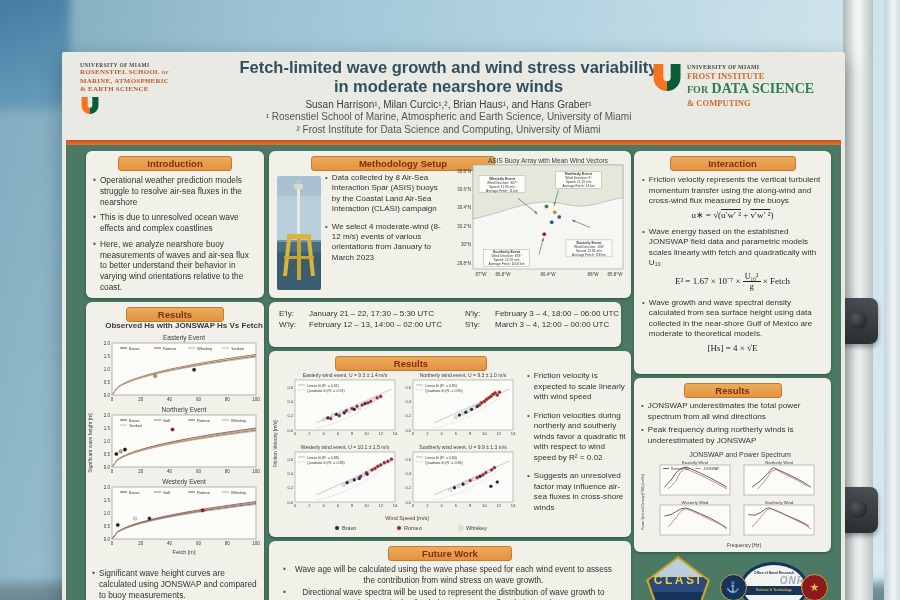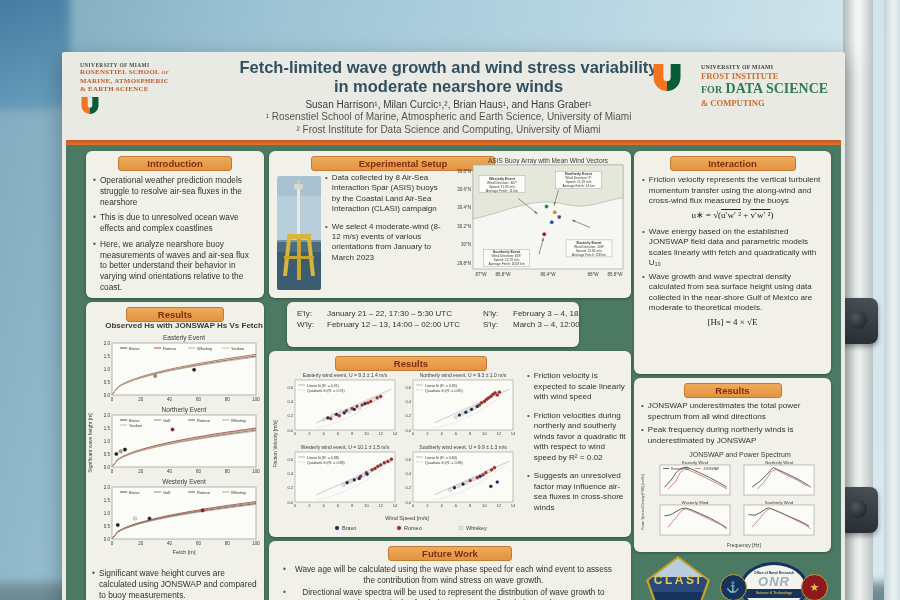--- a/index.html
+++ b/index.html
@@ -30,32 +30,32 @@
 
   
   #logo-left{position:absolute;left:18px;top:10px;width:150px;font-family:"Liberation Serif",serif;}
   .ll-top{font-size:5.4px;font-weight:bold;letter-spacing:.4px;color:#4a4a44;font-variant:small-caps;}
   .ll-line{font-size:6.9px;font-weight:bold;letter-spacing:.3px;color:#c15a2a;font-variant:small-caps;line-height:1.25;}
   #logo-left .u-wrap{margin-top:3px;}
   #title-block{position:absolute;left:175px;right:185px;top:6px;text-align:center;}
   .ptitle{font-size:16.5px;font-weight:bold;color:#31505f;line-height:1.16;}
   #authors{font-size:10px;color:#3c3c3c;margin-top:3px;}
   .affil{font-size:10px;color:#55554f;line-height:1.3;}
-  #logo-right{position:absolute;right:16px;top:12px;width:178px;display:flex;gap:18px;align-items:flex-start;
+  #logo-right{position:absolute;right:16px;top:12px;width:178px;display:flex;gap:4px;align-items:flex-start;
     font-family:"Liberation Serif",serif;}
   .lr-top{font-size:5.8px;font-weight:bold;color:#44443e;font-variant:small-caps;letter-spacing:.3px;margin-bottom:1px;}
   .lr-l1,.lr-l3{font-size:8.6px;font-weight:bold;color:#d06a2c;line-height:1.2;font-variant:small-caps;}
   .lr-l2{font-size:14px;font-weight:bold;color:#2e7d4f;line-height:1.2;font-variant:small-caps;}
 
   
   .card{position:absolute;background:#f1f1ea;border-radius:6px;box-shadow:0 1px 3px rgba(0,0,0,.35);overflow:hidden;}
   #card-intro{left:20px;top:6px;width:178px;height:147px;}
   #card-results-left{left:20px;top:157px;width:178px;height:310px;}
   #card-setup{left:203px;top:6px;width:362px;height:147px;}
-  #card-events{left:221px;top:157px;width:292px;height:45px;}
+  #card-events{left:203px;top:157px;width:352px;height:45px;}
   #card-results-mid{left:203px;top:206px;width:362px;height:186px;}
   #card-future{left:203px;top:396px;width:362px;height:69px;}
   #card-method{left:568px;top:6px;width:197px;height:223px;}
   #card-results-right{left:568px;top:233px;width:197px;height:174px;}
   #logos-row{position:absolute;left:568px;top:411px;width:197px;height:58px;}
   #page-num{position:absolute;right:8px;bottom:9px;font-size:6.5px;color:#b9c1b2;}
 
   .pill{margin:5px auto 2px;background:linear-gradient(#eeab5c,#e29340);border:1px solid #c37b33;border-radius:3px;
     text-align:center;font-weight:bold;color:#822c10;font-size:9.5px;padding:1px 0;}
   #card-intro .pill{width:112px;} #card-method .pill{width:124px;}
@@ -108,21 +108,21 @@
     font-weight:bold;font-size:12px;letter-spacing:2.5px;}
   #clasi-sub{position:absolute;left:0;right:0;bottom:4px;text-align:center;color:#d9b83a;font-size:3.6px;letter-spacing:1px;}
   #onr{position:absolute;left:86px;top:8px;width:110px;height:46px;display:flex;align-items:center;}
   .onr-circle{width:25px;height:25px;border-radius:50%;border:1.5px solid #c9a227;display:flex;
     align-items:center;justify-content:center;font-size:11px;color:#e3c043;flex:0 0 auto;z-index:2;}
   #onr-anchor{background:#16335c;margin-right:-7px;}
   #onr-marine{background:#8c1820;margin-left:-7px;}
   #onr-oval{width:62px;height:44px;border:3px solid #16335c;border-radius:50%;background:#f4f4ee;
     overflow:hidden;text-align:center;z-index:1;}
   #onr-top{font-size:3.4px;color:#16335c;margin-top:6px;font-weight:bold;}
-  #onr-mid{font-size:13px;font-weight:bold;font-style:italic;color:#9fadbd;line-height:1.1;letter-spacing:1px;}
+  #onr-mid{font-size:10px;font-weight:bold;font-style:italic;color:#9fadbd;line-height:1.1;letter-spacing:1px;text-align:right;}
   #onr-bottom{background:#16335c;color:#d9b83a;font-size:3.4px;height:9px;line-height:8px;font-weight:bold;}
 
   svg text{fill:#3a3a3a;font-family:"Liberation Sans",sans-serif;}
   .t33{font-size:3.3px;} .t36{font-size:3.6px;} .t36b{font-size:3.6px;font-weight:bold;}
   .t4{font-size:4px;} .t42{font-size:4.2px;} .t45{font-size:4.5px;}
   .t5{font-size:5px;} .t55{font-size:5.5px;} .t65{font-size:6.5px;}
   .t7{font-size:7px;font-weight:bold;} .t8b{font-size:8px;font-weight:bold;}
 </style>
 </head>
 <body>
@@ -290,21 +290,21 @@
             </svg></div>
         <div id="rl-note">
           <div class="b-row">
               <span class="b-mark">•</span>
               <span>Significant wave height curves are calculated using JONSWAP and compared to buoy measurements.</span>
             </div>
         </div>
       </div>
 
       <div id="card-setup" class="card">
-        <div class="pill">Experimental Setup</div>
+        <div class="pill">Methodology Setup</div>
         <div id="buoy-photo">
           <svg width="44" height="114" viewBox="0 0 44 114">
             <rect width="44" height="66" fill="#a9c2d2"></rect>
             <rect y="20" width="44" height="46" fill="#b9cedb"></rect>
             <rect y="64" width="44" height="3" fill="#7e97a5"></rect>
             <rect y="66" width="44" height="48" fill="#3c5d70"></rect>
             <rect y="66" width="44" height="10" fill="#4a6d81"></rect>
             <rect x="20" y="10" width="3" height="52" fill="#e8e8e2"></rect>
             <rect x="17" y="8" width="9" height="5" rx="1" fill="#d8d8cf"></rect>
             <circle cx="21.5" cy="6" r="2" fill="#c8c8c0"></circle>
@@ -589,20 +589,21 @@
         <div id="method-bullets" class="bullets">
           <div class="b-row">
               <span class="b-mark">•</span>
               <span>Friction velocity represents the vertical turbulent momentum transfer using the along-wind and cross-wind flux measured by the buoys</span>
             </div>
           <div class="eq"><span>u∗ = √(</span><span class="ov">u′w′ ²</span><span> + </span><span class="ov">v′w′ ²</span><span>)</span></div>
           <div class="b-row">
               <span class="b-mark">•</span>
               <span>Wave energy based on the established JONSWAP field data and parametric models scales linearly with fetch and quadratically with U₁₀</span>
             </div>
+          <div class="eq"><span>E² = 1.67 × 10⁻⁷ ×</span> <span class="frac"><span class="num">U₁₀²</span><span class="den">g</span></span> <span>× Fetch</span></div>
           <div class="b-row">
               <span class="b-mark">•</span>
               <span>Wave growth and wave spectral density calculated from sea surface height using data collected in the near-shore Gulf of Mexico are moderate to theoretical models.</span>
             </div>
           <div class="eq">[Hs] = 4 × √E</div>
         </div>
       </div>
 
       <div id="card-results-right" class="card">
         <div class="pill">Results</div>

